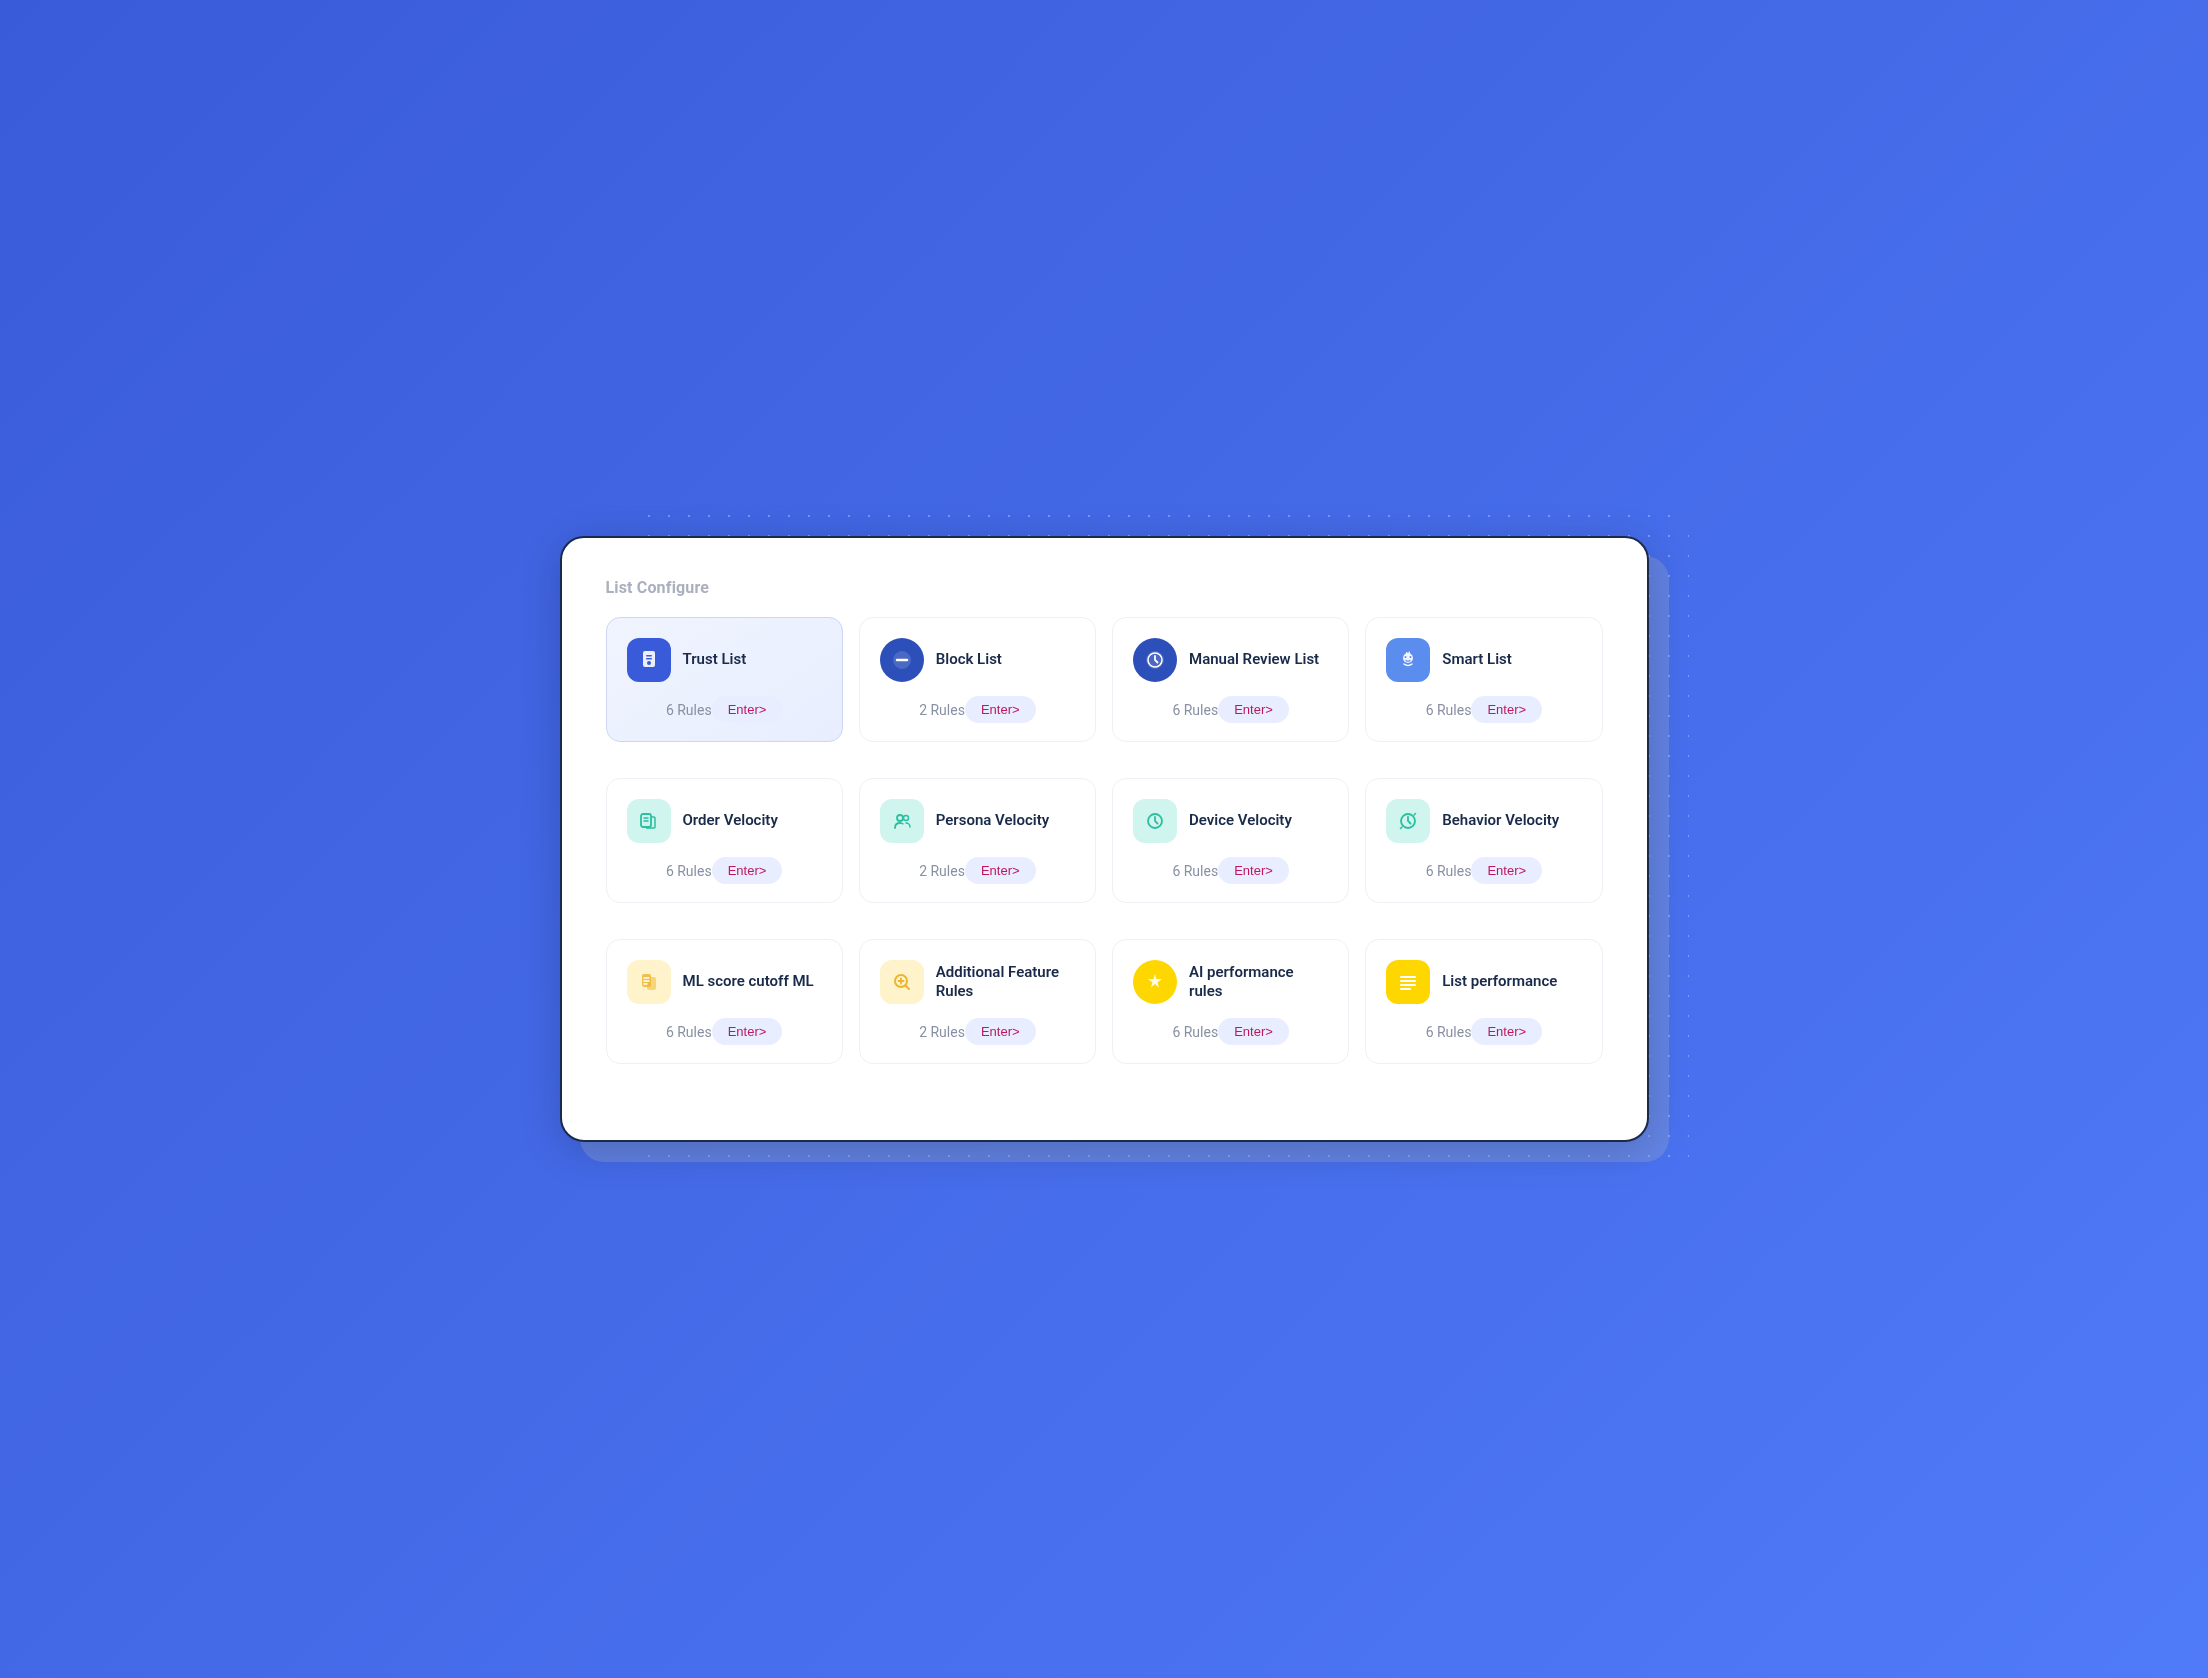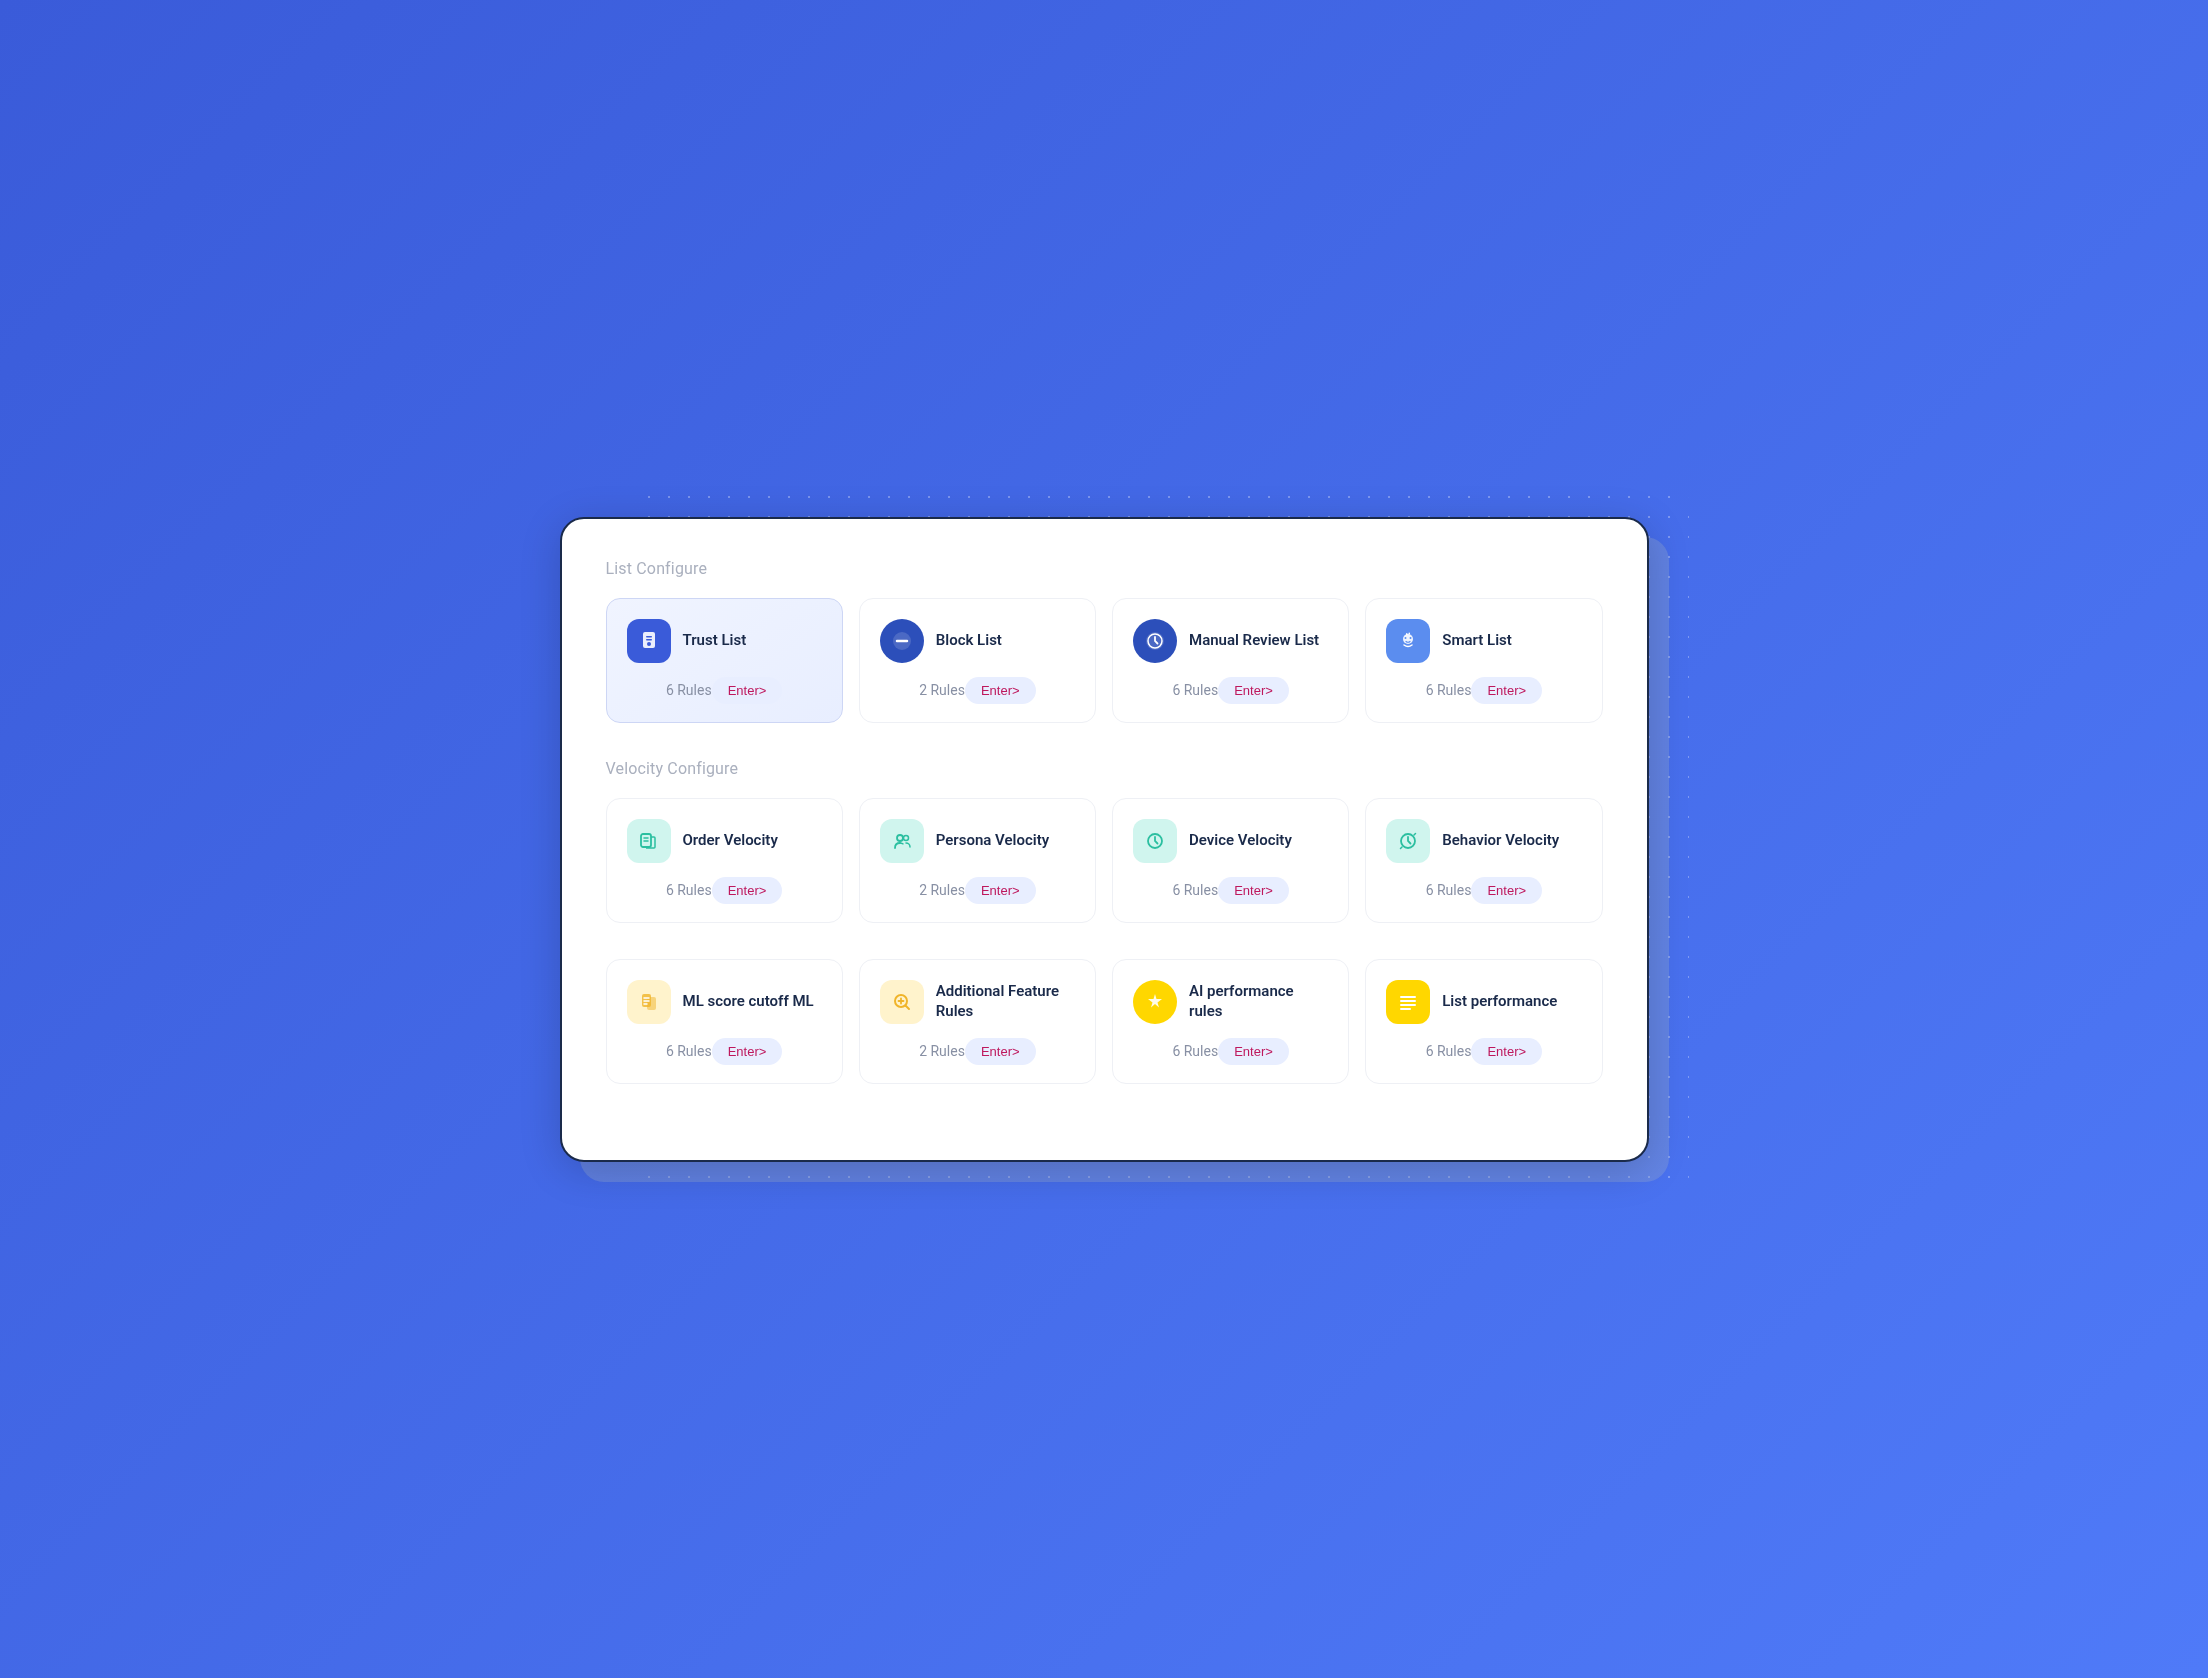--- a/index.html
+++ b/index.html
@@ -52,21 +52,21 @@
       background: #ffffff;
       border-radius: 24px;
       padding: 40px 44px;
       box-shadow: 0 8px 40px rgba(0,0,0,0.18);
       border: 2px solid #1a2a4a;
     }
 
     .section-title {
       font-size: 16px;
       color: #aab0be;
-      font-weight: 400;
+      font-weight: 700;
       margin-bottom: 20px;
       letter-spacing: 0.01em;
     }
 
     .card-grid {
       display: grid;
       grid-template-columns: repeat(4, 1fr);
       gap: 16px;
       margin-bottom: 36px;
     }
@@ -228,21 +228,20 @@
           <div class="card-footer">
             <span class="rules-count">6 Rules</span>
             <button class="enter-btn">Enter&gt;</button>
           </div>
         </div>
 
       </div>
     </div>
 
     <div class="section-divider">
-      <div class="section-title">Velocity Configure</div>
       <div class="card-grid">
 
         <div class="card">
           <div class="card-header">
             <div class="card-icon" style="background:#d0f5ee;border-radius:12px;color:#2bbfa0;">
               <svg class="icon-svg" viewBox="0 0 24 24" fill="none">
                 <rect x="4" y="5" width="10" height="13" rx="2" stroke="#2bbfa0" stroke-width="1.8" fill="none"></rect>
                 <path d="M14 8h3a1 1 0 0 1 1 1v9a1 1 0 0 1-1 1H9" stroke="#2bbfa0" stroke-width="1.5" fill="none"></path>
                 <line x1="7" y1="9" x2="11" y2="9" stroke="#2bbfa0" stroke-width="1.5" stroke-linecap="round"></line>
                 <line x1="7" y1="12" x2="11" y2="12" stroke="#2bbfa0" stroke-width="1.5" stroke-linecap="round"></line>

